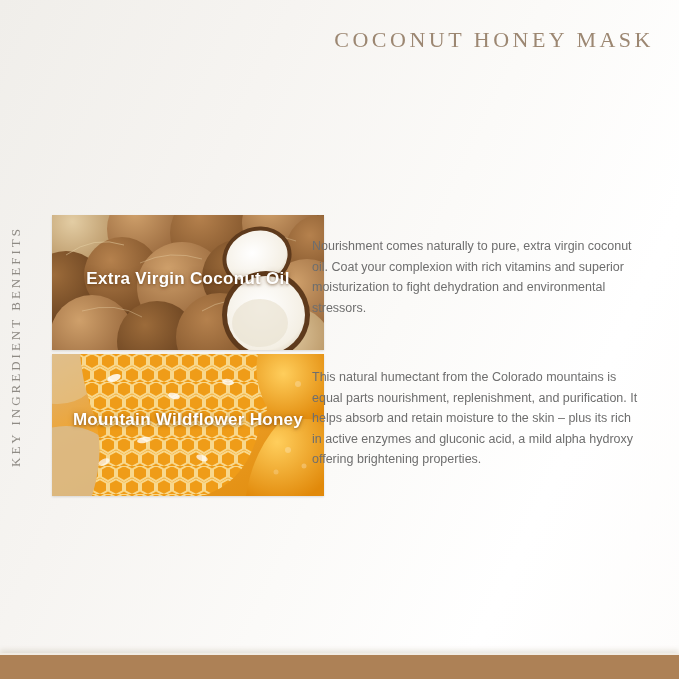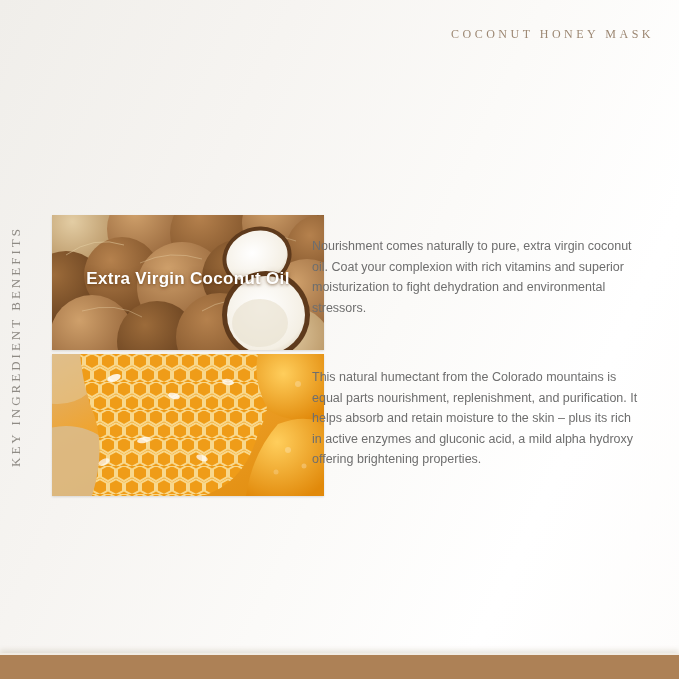--- a/index.html
+++ b/index.html
@@ -12,21 +12,21 @@
     background: linear-gradient(115deg, #f0eeea 0%, #f6f4f1 30%, #fbfaf8 55%, #ffffff 78%, #fdfcfb 100%);
   }
 
   .title {
     position: absolute;
     top: 27px;
     right: 25px;
     margin: 0;
     font-family: "Liberation Serif", serif;
     font-weight: 400;
-    font-size: 12px;
+    font-size: 22px;
     letter-spacing: 3.5px;
     color: var(--title-color, #9c8772);
     white-space: nowrap;
   }
 
   .side-label {
     position: absolute;
     top: 340px;
     left: -103px;
     width: 238px;
@@ -183,19 +183,20 @@
       <circle cx="252" cy="112" r="2.5" fill="#ffffff" opacity="0.25"></circle>
       <circle cx="224" cy="118" r="2.5" fill="#ffffff" opacity="0.2"></circle>
       <circle cx="246" cy="30" r="3" fill="#ffffff" opacity="0.25"></circle>
       <ellipse cx="62" cy="24" rx="7" ry="3.5" fill="#ffffff" opacity="0.85" transform="rotate(-20 62 24)"></ellipse>
       <ellipse cx="122" cy="42" rx="6" ry="3" fill="#ffffff" opacity="0.8" transform="rotate(15 122 42)"></ellipse>
       <ellipse cx="92" cy="86" rx="7" ry="3" fill="#ffffff" opacity="0.8" transform="rotate(-12 92 86)"></ellipse>
       <ellipse cx="150" cy="104" rx="6" ry="3" fill="#ffffff" opacity="0.75" transform="rotate(20 150 104)"></ellipse>
       <ellipse cx="52" cy="108" rx="6" ry="3" fill="#ffffff" opacity="0.7" transform="rotate(-25 52 108)"></ellipse>
       <ellipse cx="176" cy="28" rx="6" ry="3" fill="#ffffff" opacity="0.75" transform="rotate(10 176 28)"></ellipse>
     </svg>
+    <figcaption class="photo-label">Mountain Wildflower Honey</figcaption>
   </figure>
 
   <p class="desc desc-2">This natural humectant from the Colorado mountains is equal parts nourishment, replenishment, and purification. It helps absorb and retain moisture to the skin – plus its rich in active enzymes and gluconic acid, a mild alpha hydroxy offering brightening properties.</p>
 
   <div class="footer-bar"></div>
 
 </div>
 
 </body></html>

